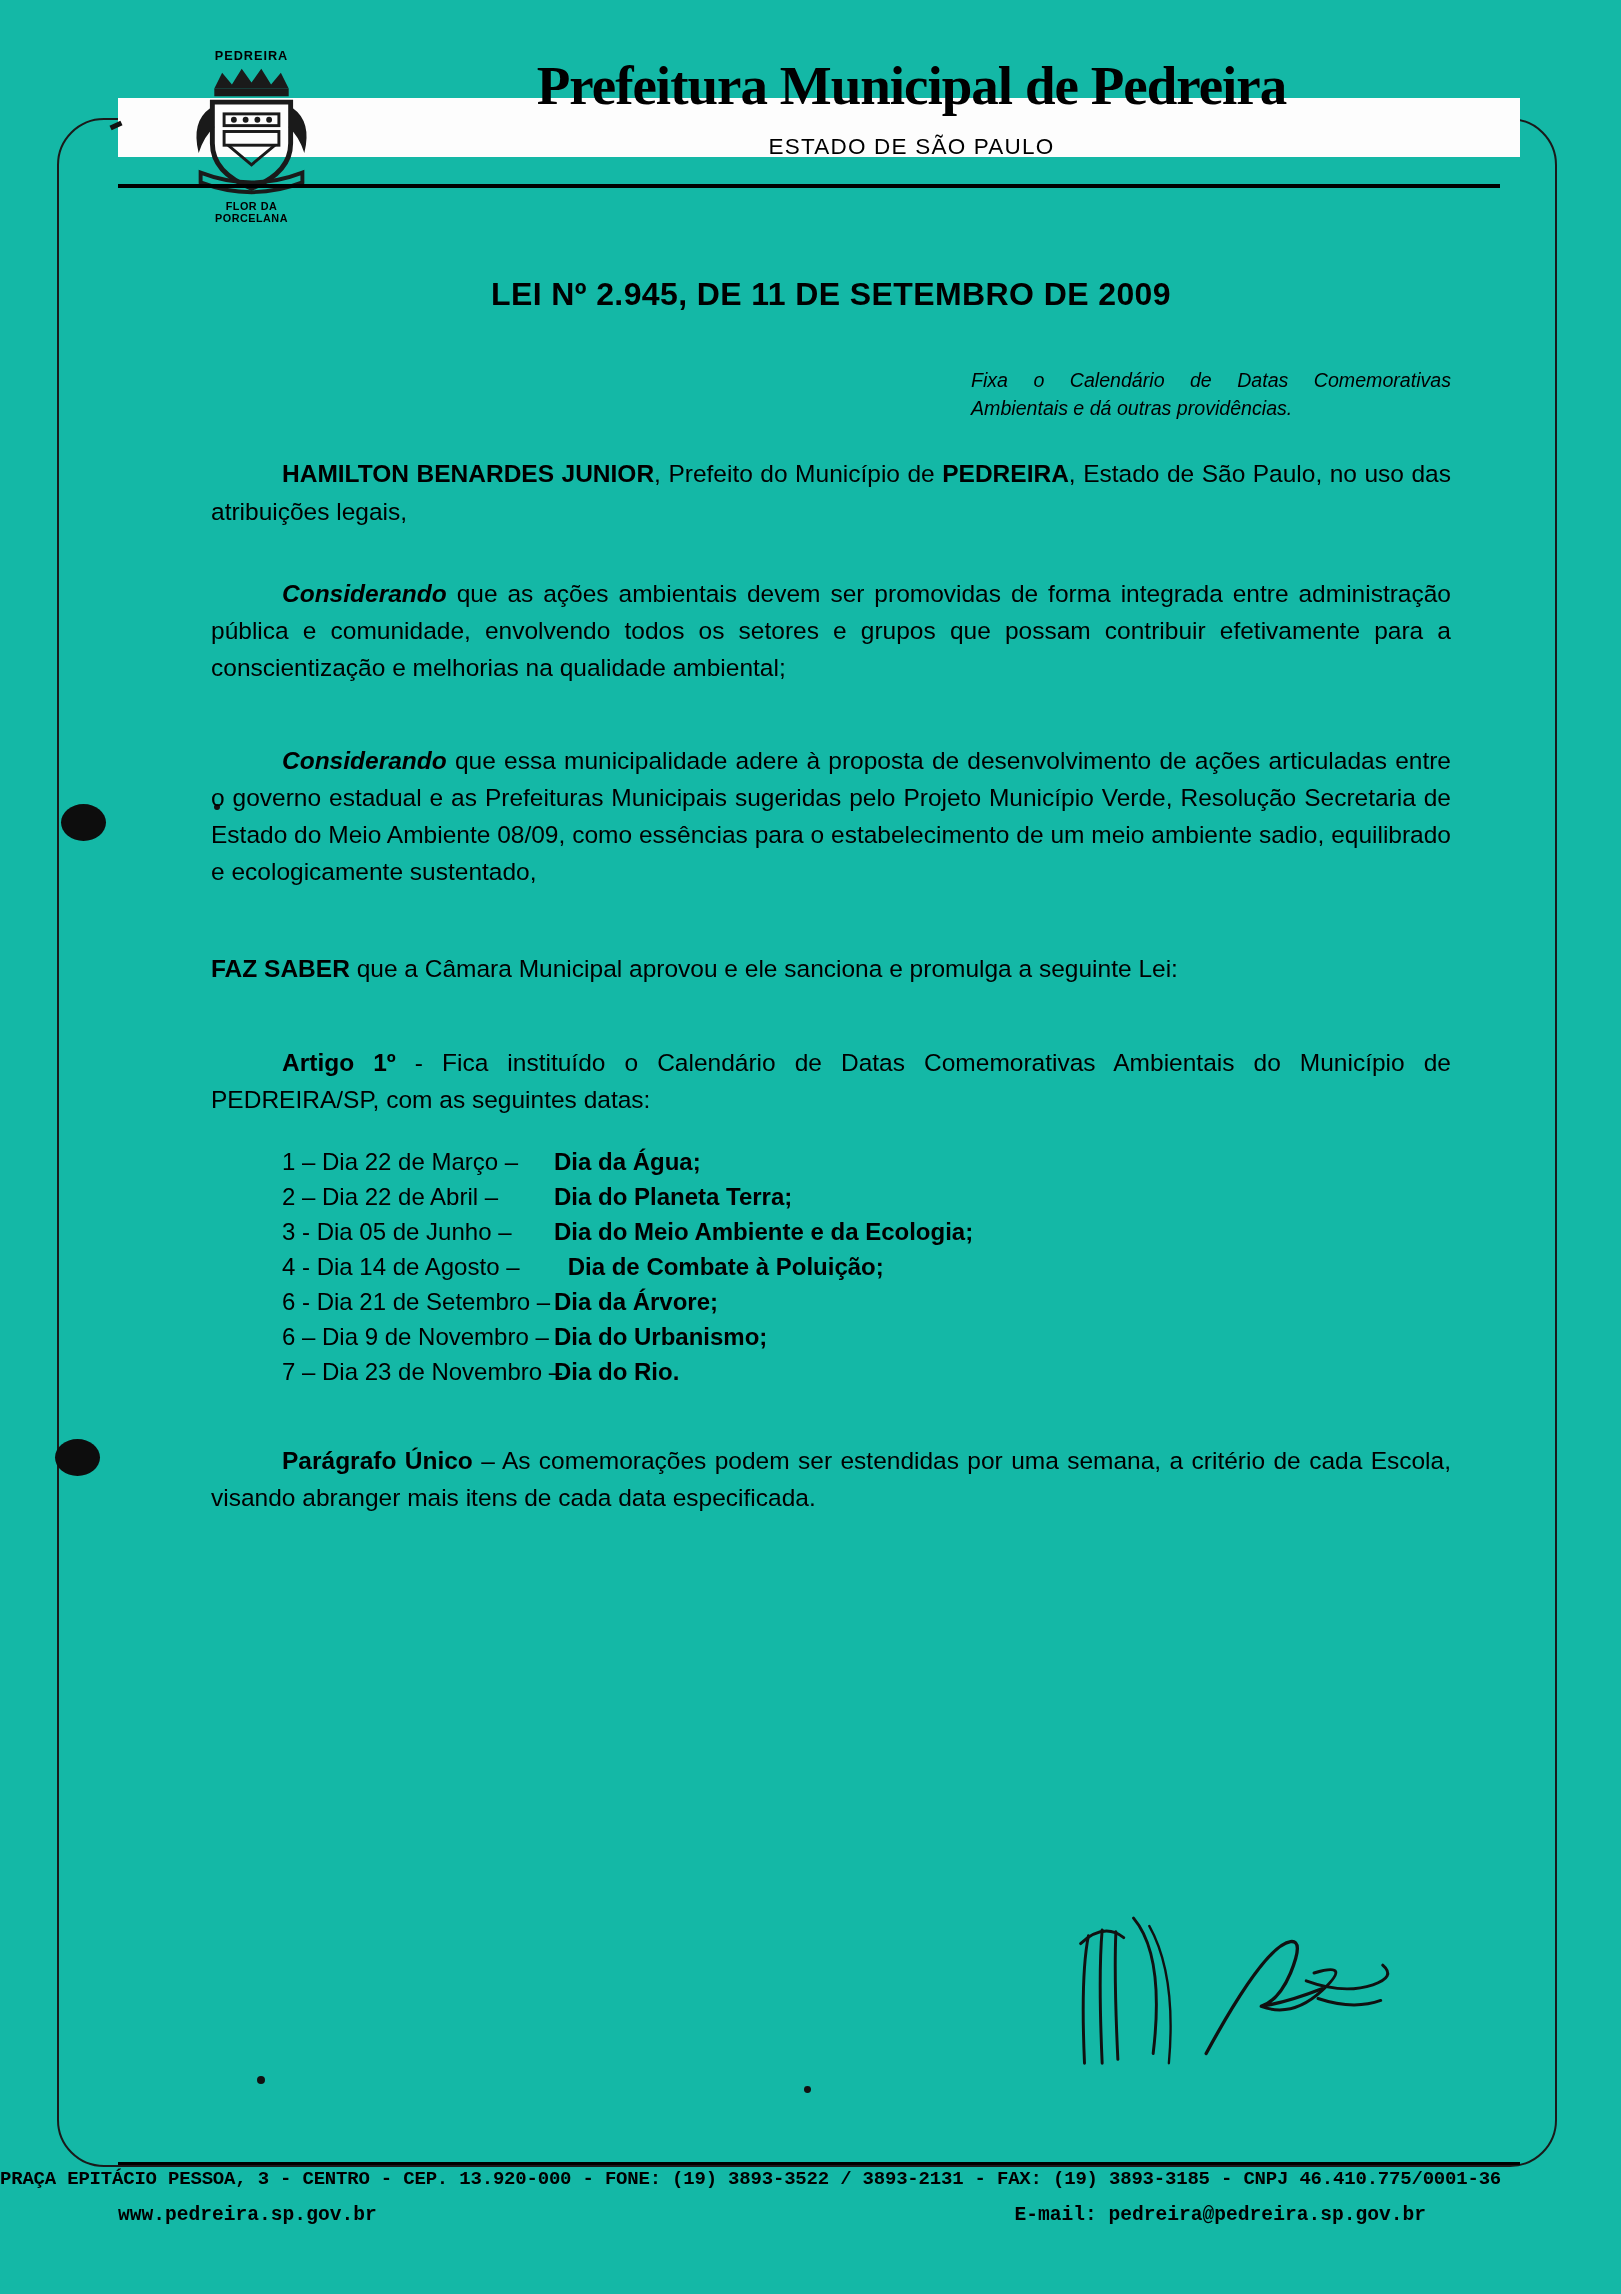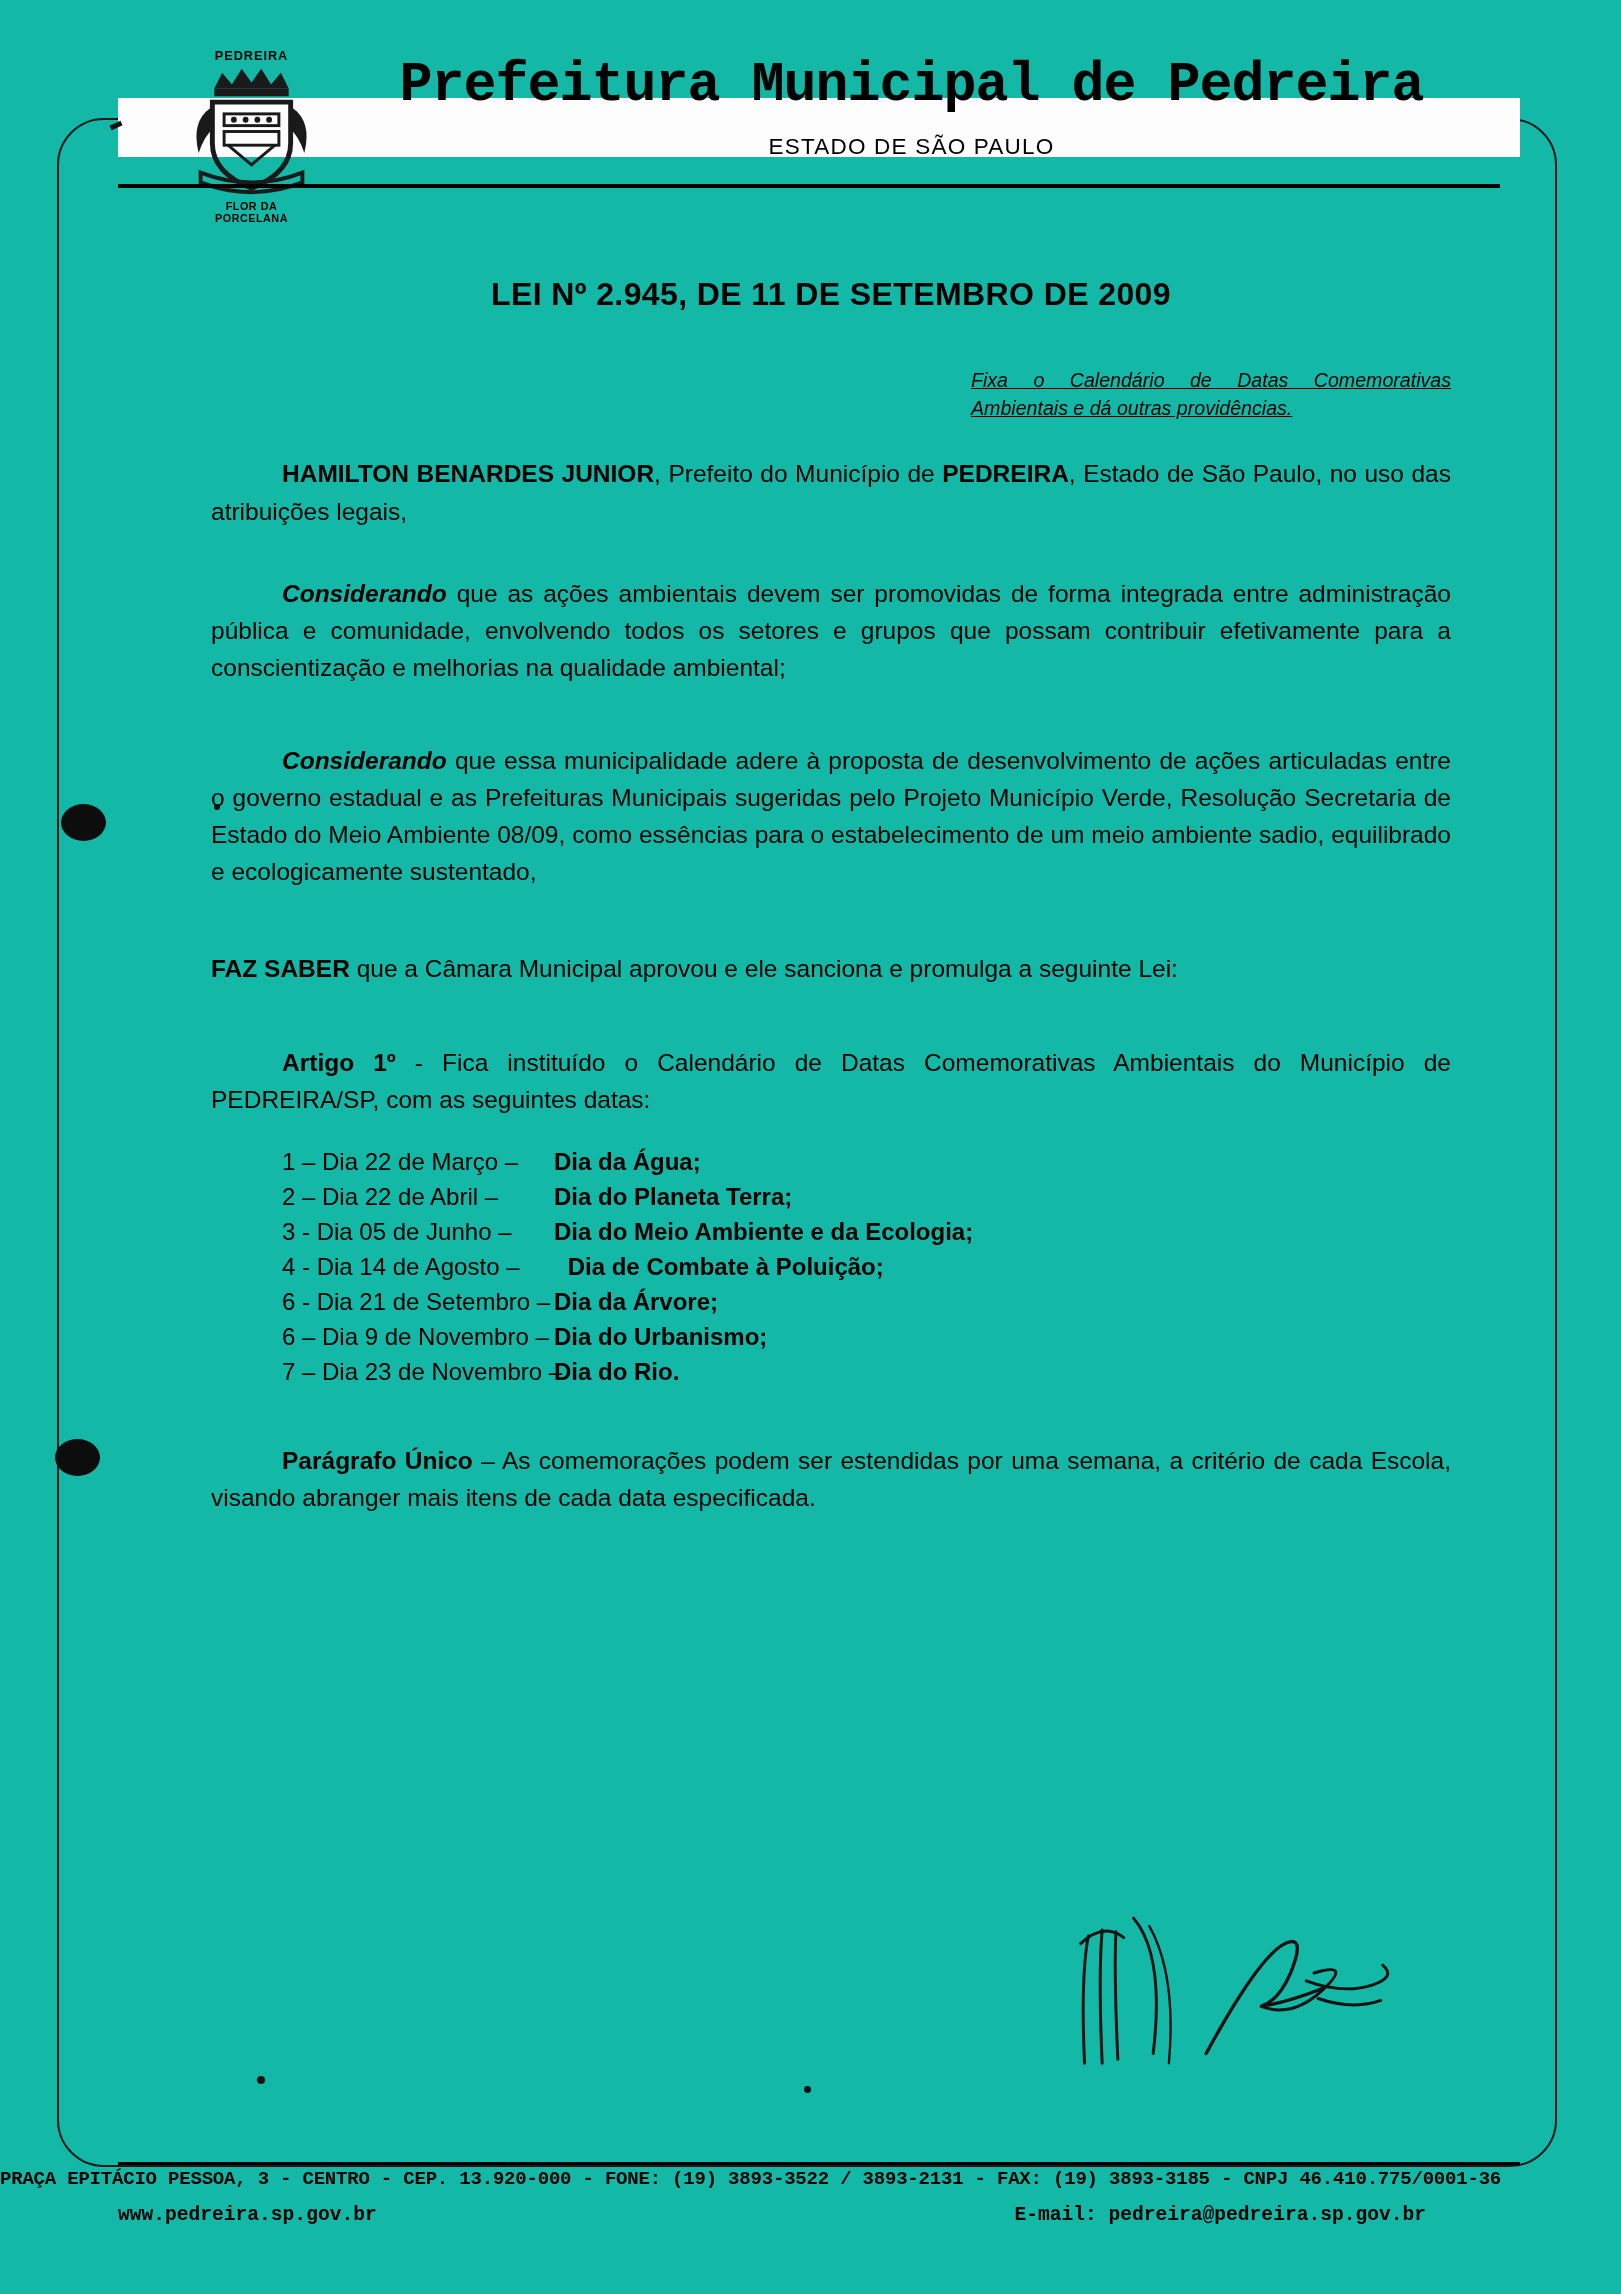--- a/index.html
+++ b/index.html
@@ -83,21 +83,21 @@
     letter-spacing: 0.5px;
   }
   .title-block {
     position: absolute;
     left: 343px;
     top: 17.6px;
     width: 1137px;
     text-align: center;
   }
   .city-title {
-    font-family: Liberation Mono, monospace;
+    font-family: Liberation Serif, serif;
     font-weight: bold;
     font-size: 55px;
     letter-spacing: -1px;
     white-space: nowrap;
     line-height: 1.05;
   }
   .title-rule {
     position: absolute;
     left: 157px;
     top: 145px;
@@ -149,21 +149,20 @@
     margin: 0 0 0 0;
   }
 
   .ementa {
     margin: 47px 0 0 auto;
     width: 480px;
     font-style: italic;
     font-size: 19.6px;
     line-height: 1.45;
     text-align: justify;
-    text-decoration: underline;
   }
 
   p.para {
     margin: 33px 0 0 0;
     text-indent: 71px;
   }
   p.noindent { text-indent: 0; }
 
   b, .b { font-weight: bold; }
   .bi { font-weight: bold; font-style: italic; }

